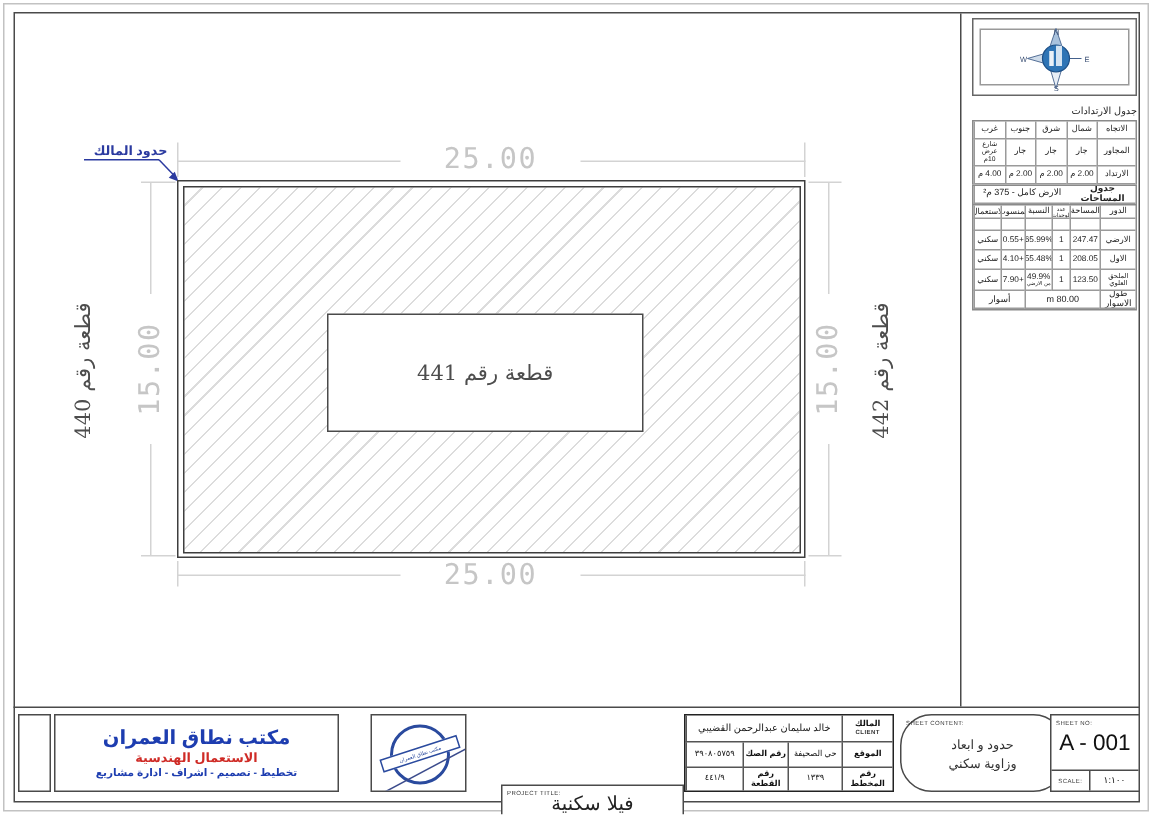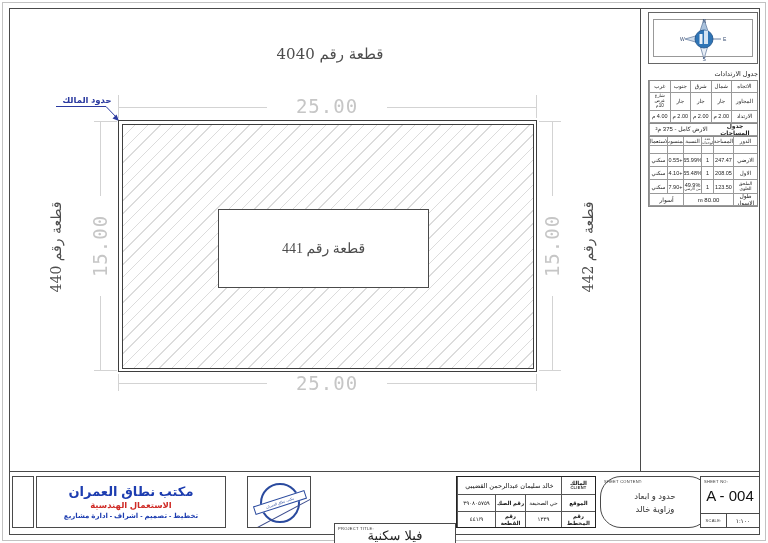--- a/index.html
+++ b/index.html
@@ -42,21 +42,20 @@
     display:flex; align-items:center; justify-content:center; line-height:1.1; }
   .tiny-en { font-size:4px; color:#333; letter-spacing:.3px; }
 </style>
 </head>
 <body>
 
 <div class="sheet">
   <div class="frame-outer"></div>
   <div class="frame-main"></div>
 
-  <div class="cadlabel" dir="rtl" style="left:230px;top:46px;width:200px;font-size:15px;">قطعة رقم 4040</div>
 
   <div class="dline" style="left:118px;top:95px;width:1px;height:23px;"></div>
   <div class="dline" style="left:536px;top:95px;width:1px;height:23px;"></div>
   <div class="dline" style="left:118px;top:107px;width:419px;height:1px;"></div>
   <div class="dimtext" style="left:267px;top:96px;width:120px;">25.00</div>
 
   <div class="dline" style="left:118px;top:374px;width:1px;height:17px;"></div>
   <div class="dline" style="left:536px;top:374px;width:1px;height:17px;"></div>
   <div class="dline" style="left:118px;top:383px;width:419px;height:1px;"></div>
   <div class="dimtext" style="left:267px;top:373px;width:120px;">25.00</div>
@@ -77,21 +76,21 @@
   <div class="blue-label" dir="rtl" style="left:56px;top:95px;width:62px;text-align:center;">حدود المالك</div>
   <svg class="abs" style="left:56px;top:105px;" width="70" height="22">
     <line x1="0" y1="1.5" x2="50" y2="1.5" stroke="#2b3aa0" stroke-width="1"></line>
     <line x1="50" y1="1.5" x2="62" y2="14" stroke="#2b3aa0" stroke-width="1"></line>
     <polygon points="63,16 56.5,13.5 60.5,9.5" fill="#2b3aa0"></polygon>
   </svg>
 
   <div class="plot-outer">
     <div class="plot-inner"></div>
     <div class="center-box">
-      <span class="cadlabel" dir="rtl" style="position:static;font-size:14px;font-family:Liberation Serif, serif;">قطعة رقم 441</span>
+      <span class="cadlabel" dir="rtl" style="position:static;font-size:14px;">قطعة رقم 441</span>
     </div>
   </div>
 
 
   <div class="abs" style="left:640px;top:9px;width:1px;height:462px;background:#4a4a4a;"></div>
 
   <div class="panel-box" style="left:648px;top:12px;width:110px;height:52px;">
     <div class="abs" style="left:4px;top:6px;right:4px;bottom:6px;border:1px solid #999;"></div>
     <svg class="abs" style="left:5px;top:4px;" width="100" height="44" viewBox="0 0 100 44">
       <polygon points="50,2 44,20 56,20" fill="#a9c2dd" stroke="#44618c" stroke-width="0.6"></polygon>
@@ -225,26 +224,26 @@
       <div dir="rtl" style="border-bottom:none;">١٣٣٩</div>
       <div style="font-weight:bold;border-bottom:none;">رقم القطعة</div>
       <div dir="rtl" style="border-bottom:none;">٤٤١/٩</div>
     </div>
   </div>
 
   <div class="tb-box" style="left:600px;top:476px;width:110px;height:52px;border-radius:21px;">
     <div class="abs tiny-en" style="left:3px;top:2px;">SHEET CONTENT:</div>
     <div dir="rtl" class="abs" style="left:0;top:13px;width:100%;text-align:center;font-size:8.5px;color:#333;line-height:13px;">
       <div>حدود و ابعاد</div>
-      <div>وزاوية خالد</div>
+      <div>وزاوية سكني</div>
     </div>
   </div>
 
   <div class="tb-box" style="left:700px;top:476px;width:60px;height:52px;">
     <div class="abs tiny-en" style="left:3px;top:2px;">SHEET NO:</div>
-    <div class="abs" style="left:0;top:10px;width:100%;text-align:center;font-size:15px;color:#111;">A - 004</div>
+    <div class="abs" style="left:0;top:10px;width:100%;text-align:center;font-size:15px;color:#111;">A - 001</div>
     <div class="abs" style="left:0;bottom:13px;width:100%;height:1px;background:#4a4a4a;"></div>
     <div class="abs" style="left:0;bottom:0;width:26px;height:13px;border-right:1px solid #4a4a4a;display:flex;align-items:center;justify-content:center;">
       <span class="tiny-en">SCALE:</span>
     </div>
     <div class="abs" style="right:0;bottom:0;width:32px;height:13px;display:flex;align-items:center;justify-content:center;font-size:6px;color:#111;">١:١٠٠</div>
   </div>
 </div>
 
 </body></html>

